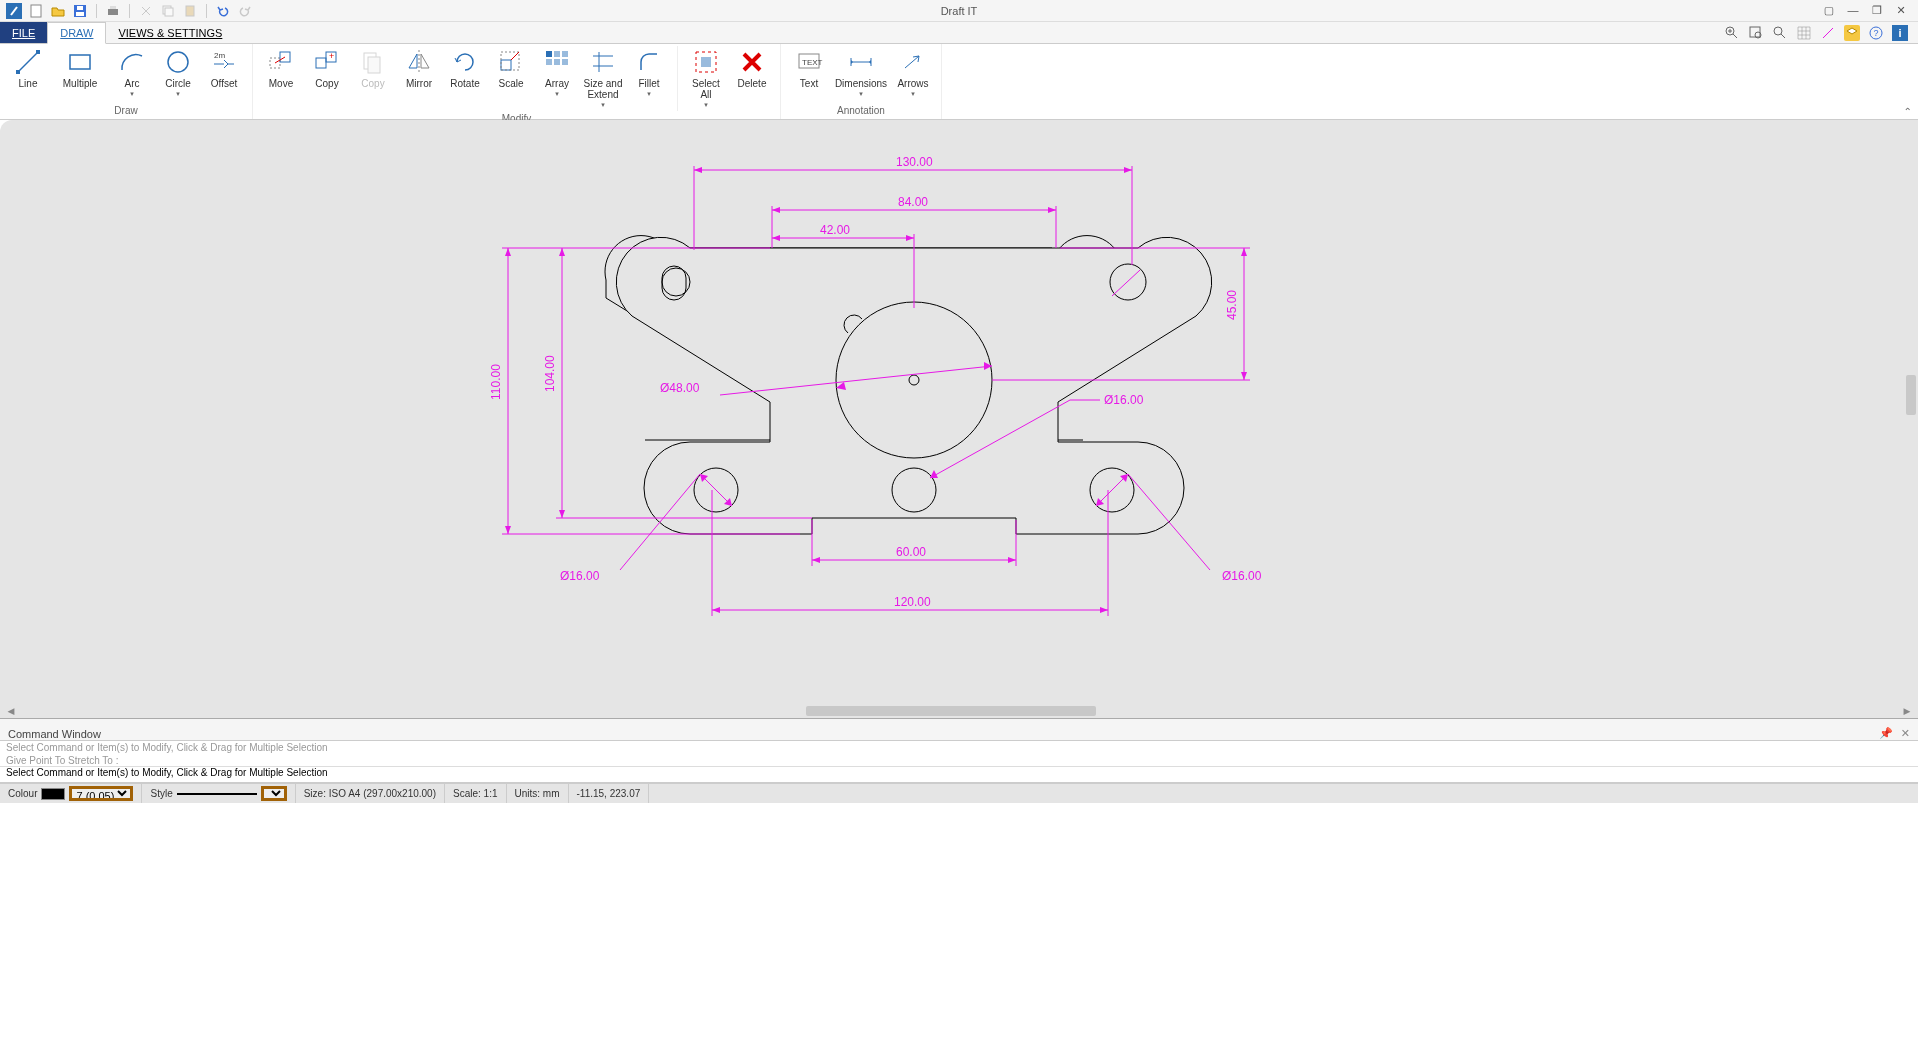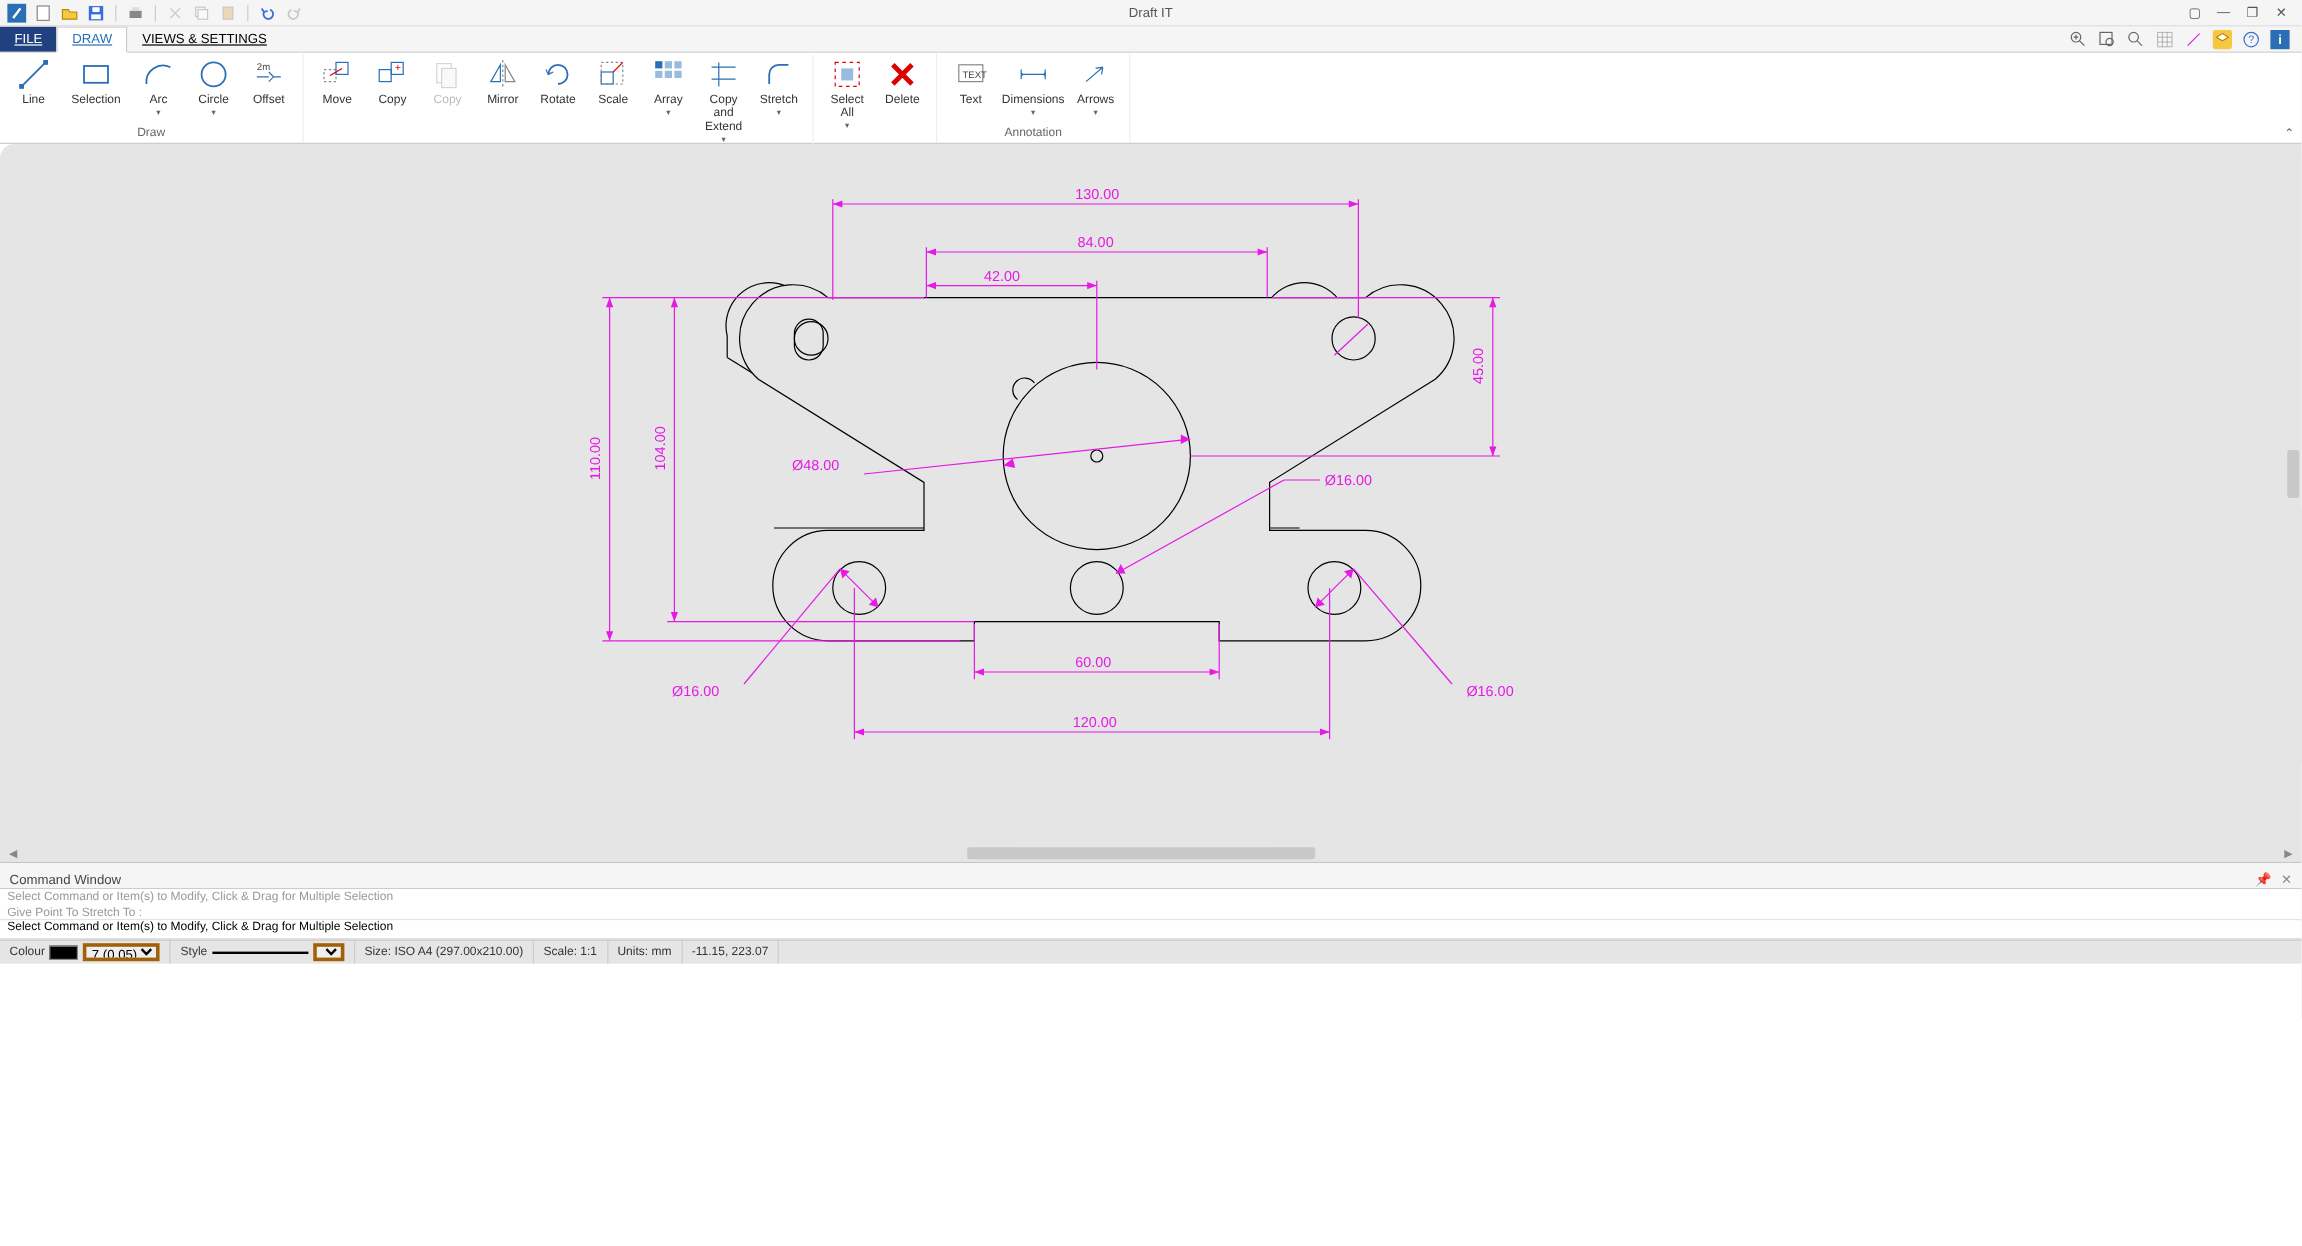--- a/index.html
+++ b/index.html
@@ -185,21 +185,21 @@
             <path d="M4 24 L24 4" stroke="#2a6fb5" stroke-width="1.5"></path>
             <rect x="2" y="22" width="4" height="4" fill="#2a6fb5"></rect>
             <rect x="22" y="2" width="4" height="4" fill="#2a6fb5"></rect>
           </svg>
           <span class="rlabel">Line</span>
         </div>
       <div class="rbtn wide">
           <svg class="ricon">
             <rect x="4" y="7" width="20" height="14" fill="none" stroke="#2a6fb5" stroke-width="1.5"></rect>
           </svg>
-          <span class="rlabel">Selection</span>
+          <span class="rlabel">Multiple</span>
         </div>
       <div class="rbtn">
           <svg class="ricon">
             <path d="M4 22 A14 14 0 0 1 24 8" fill="none" stroke="#2a6fb5" stroke-width="1.5"></path>
           </svg>
           <span class="rlabel">Arc</span>
           <span class="drop">▾</span>
         </div>
       <div class="rbtn">
           <svg class="ricon">
@@ -275,28 +275,28 @@
             <rect x="11" y="11" width="6" height="6" fill="#9bd"></rect>
             <rect x="19" y="11" width="6" height="6" fill="#9bd"></rect>
           </svg>
           <span class="rlabel">Array</span>
           <span class="drop">▾</span>
         </div>
       <div class="rbtn">
           <svg class="ricon">
             <path d="M4 8 h20 M4 18 h20 M10 4 v20" stroke="#2a6fb5"></path>
           </svg>
-          <span class="rlabel">Copy and Extend</span>
+          <span class="rlabel">Size and Extend</span>
           <span class="drop">▾</span>
         </div>
       <div class="rbtn">
           <svg class="ricon">
             <path d="M6 22 v-8 a8 8 0 0 1 8 -8 h8" fill="none" stroke="#2a6fb5" stroke-width="1.5"></path>
           </svg>
-          <span class="rlabel">Stretch</span>
+          <span class="rlabel">Fillet</span>
           <span class="drop">▾</span>
         </div>
       <div style="width:1px;background:#eee;margin:0 4px"></div>
       <div class="rbtn">
           <svg class="ricon">
             <rect x="4" y="4" width="20" height="20" fill="none" stroke="#d00" stroke-dasharray="3"></rect>
             <rect x="9" y="9" width="10" height="10" fill="#9bd"></rect>
           </svg>
           <span class="rlabel">Select All</span>
           <span class="drop">▾</span>

